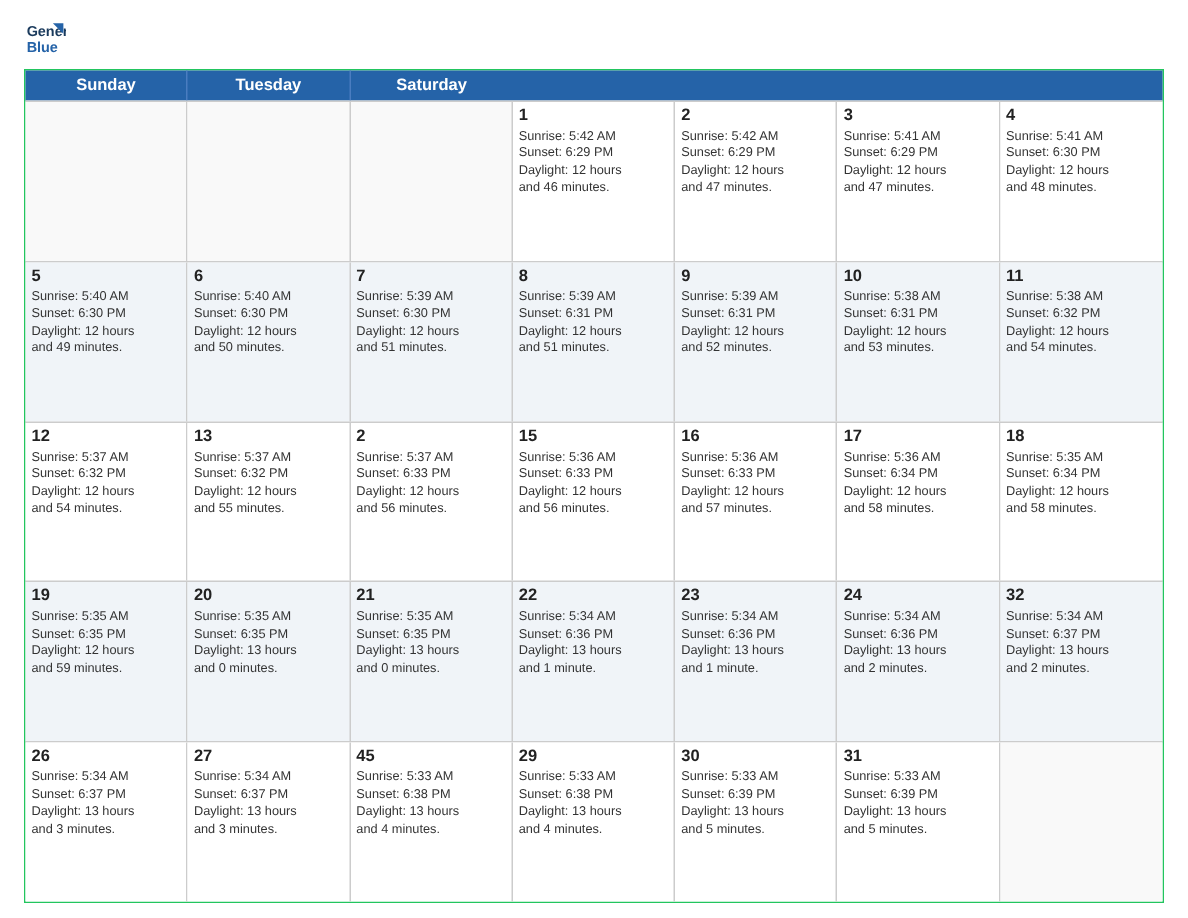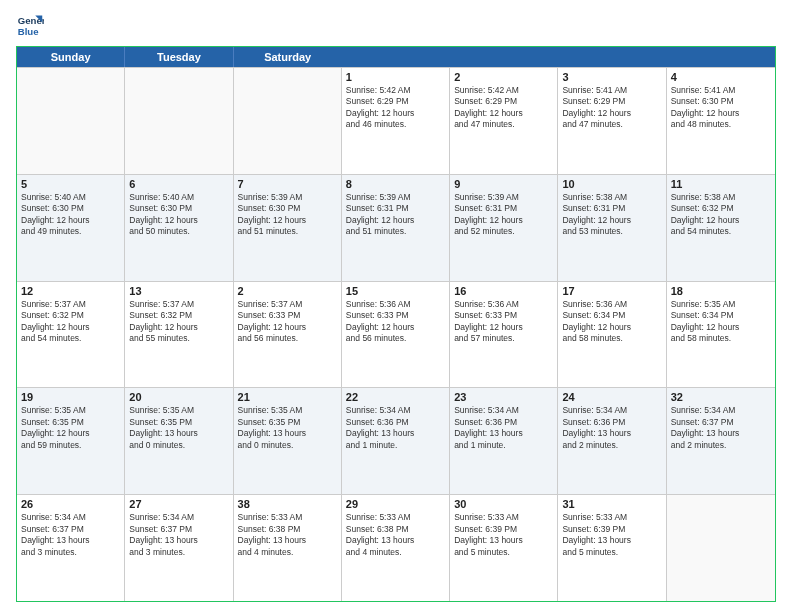--- a/index.html
+++ b/index.html
@@ -325,21 +325,21 @@
 and 3 minutes.</div>
           </div>
           <div class="cal-cell">
             <span class="day-num">27</span>
             <div class="cell-text" style="white-space: pre-line;">Sunrise: 5:34 AM
 Sunset: 6:37 PM
 Daylight: 13 hours
 and 3 minutes.</div>
           </div>
           <div class="cal-cell">
-            <span class="day-num">38</span>
+            <span class="day-num">45</span>
             <div class="cell-text" style="white-space: pre-line;">Sunrise: 5:33 AM
 Sunset: 6:38 PM
 Daylight: 13 hours
 and 4 minutes.</div>
           </div>
           <div class="cal-cell">
             <span class="day-num">29</span>
             <div class="cell-text" style="white-space: pre-line;">Sunrise: 5:33 AM
 Sunset: 6:38 PM
 Daylight: 13 hours

